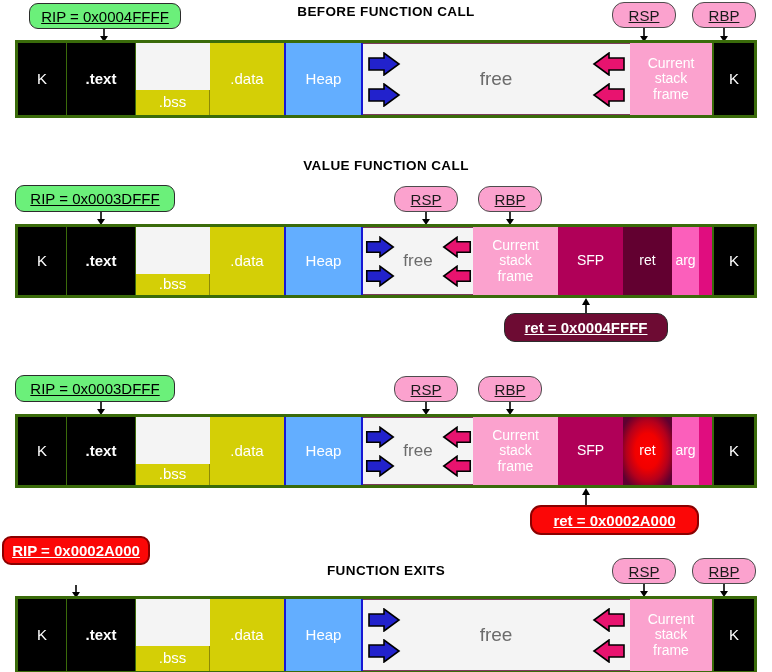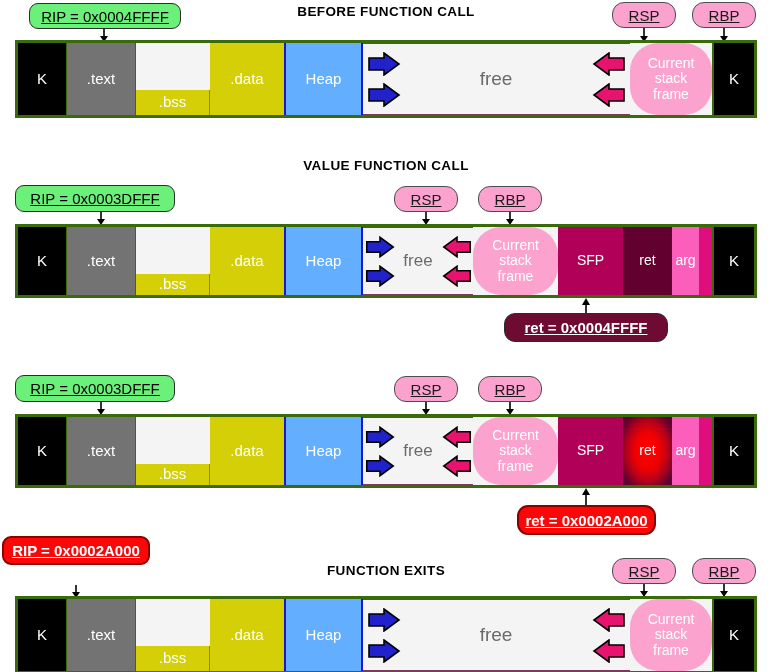--- a/index.html
+++ b/index.html
@@ -38,33 +38,33 @@
     align-items:center;
     justify-content:center;
     color:#ffffff;
     font-size:15px;
     line-height:1.08;
     text-align:center;
     white-space:pre-line;
     overflow:hidden;
   }
   .seg.kernel{background:#000000;font-size:15px;}
-  .seg.text{background:#737373;border-left:1px solid #3a6b0a;border-right:1px solid #3a6b0a;}
+  .seg.text{background:#000000;border-left:1px solid #3a6b0a;border-right:1px solid #3a6b0a;font-weight:bold;}
   .seg.bss{background:#d4cf06;border-right:1px solid #8e8a05;margin-top:47px;}
   .seg.data{background:#d4cf06;}
   .seg.heap{background:#63aeff;border:2px solid #1717d4;border-top-width:0;border-bottom-width:0;}
   .seg.free{
     background:#f4f4f4;
     color:#6b6b6b;
     font-size:19px;
     border-top:1px solid #7d3a5c;
     border-bottom:1px solid #7d3a5c;
   }
   .seg.free.narrow{font-size:17px;}
-  .seg.csf{background:#fba2ce;font-size:14px;border-radius:28px;}
+  .seg.csf{background:#fba2ce;font-size:14px;}
   .seg.sfp{background:#b00058;font-size:14px;}
   .seg.ret{background:#620030;font-size:14px;}
   .seg.ret-hot{
     font-size:14px;
     background:radial-gradient(ellipse 60% 62% at 50% 50%,#ff0000 0%,#f10000 42%,#b4001c 72%,#5e0030 100%);
   }
   .seg.arg{background:#fb5fbb;font-size:14px;}
   .seg.stackrest{background:#e00d7f;}
   .seg.kernel-r{background:#000000;border-left:2px solid #3a6b0a;}
 
@@ -314,21 +314,21 @@
     <div class="seg stackrest" style="flex:1 1 auto;"></div>
     <div class="seg kernel-r" style="width:42px;">K</div>
   </div>
 
   <div class="conn" style="left:580px;top:488px;">
     <svg width="12" height="18" viewBox="0 0 12 18">
       <polygon points="2,7 10,7 6,0" fill="#000"></polygon>
       <line x1="6" y1="6" x2="6" y2="18" stroke="#000" stroke-width="1.6"></line>
     </svg>
   </div>
-  <div class="callout ret-red" style="left:517px;top:505px;width:139px;height:30px;">ret = 0x0002A000</div>
+  <div class="callout ret-red" style="left:530px;top:505px;width:169px;height:30px;">ret = 0x0002A000</div>
 
   <div class="title" style="left:290px;top:563px;width:192px;">FUNCTION EXITS</div>
 
   <div class="callout rip-red" style="left:2px;top:536px;width:148px;height:29px;">RIP = 0x0002A000</div>
   <div class="conn" style="left:70px;top:585px;">
     <svg width="12" height="13" viewBox="0 0 12 13">
       <line x1="6" y1="0" x2="6" y2="8" stroke="#000" stroke-width="1.6"></line>
       <polygon points="2,7 10,7 6,13" fill="#000"></polygon>
     </svg>
   </div>

